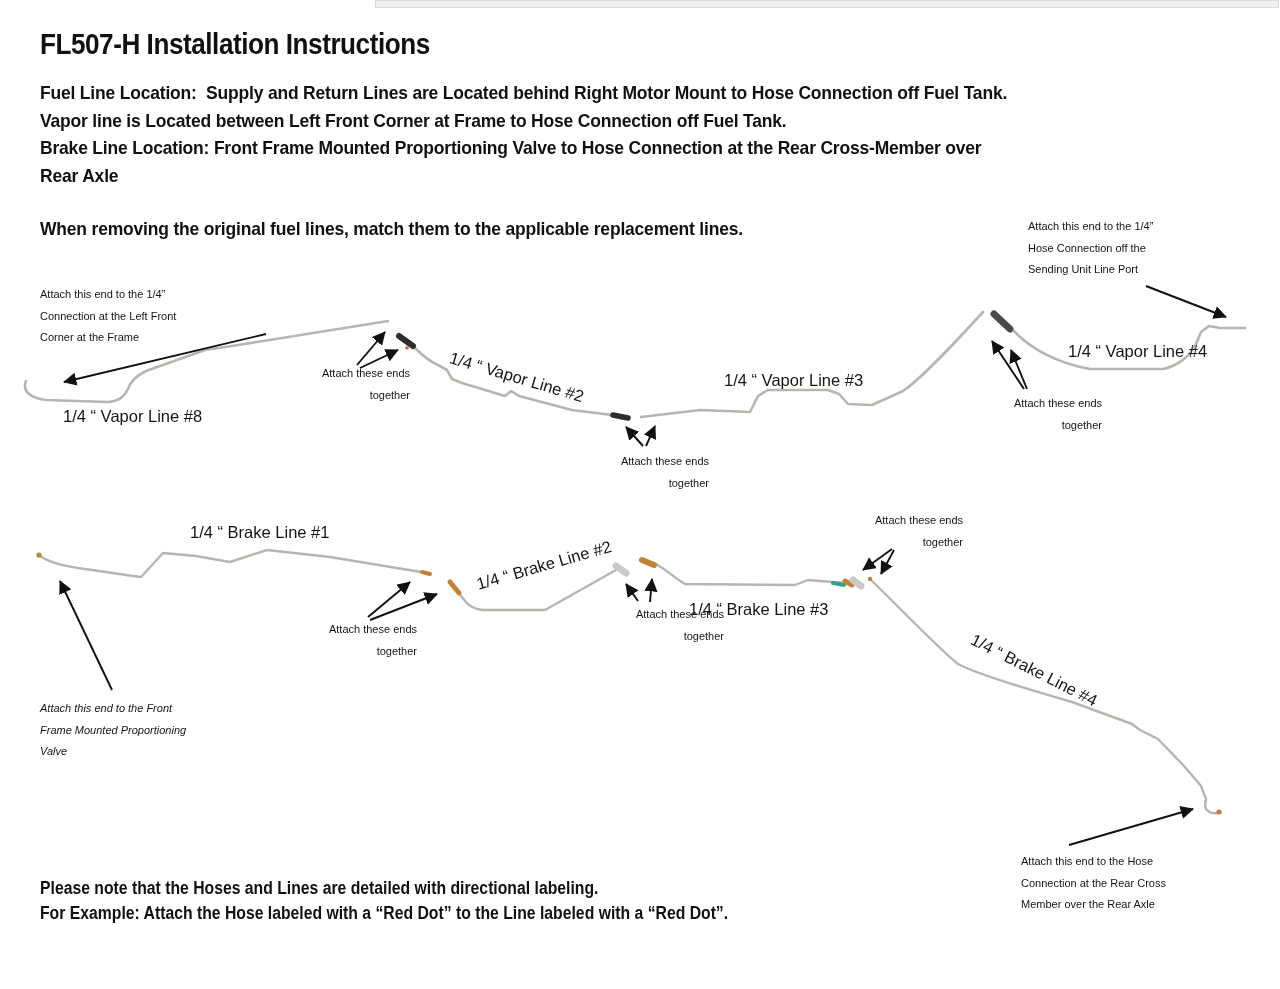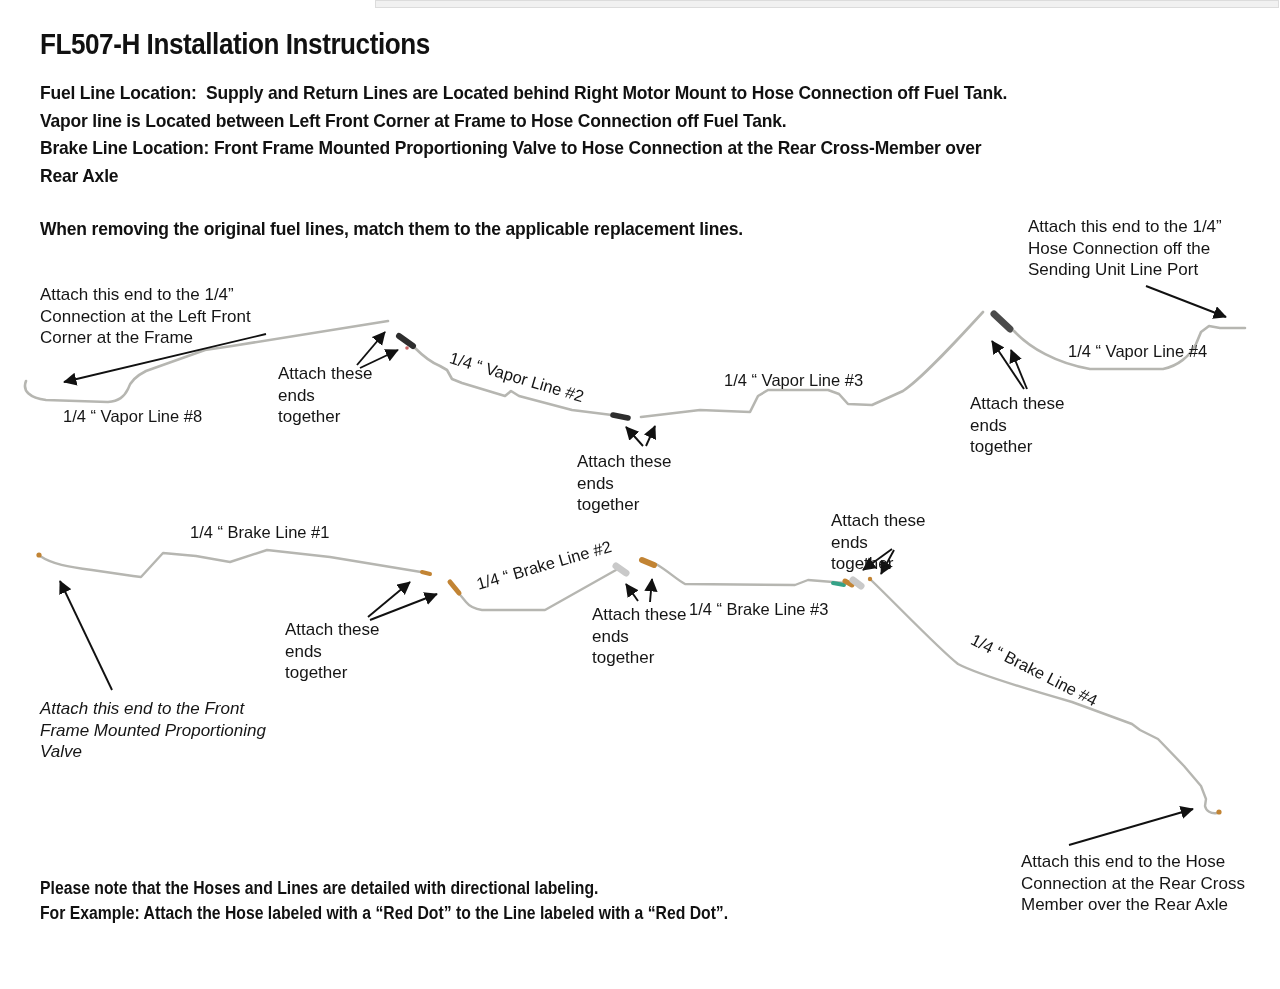--- a/index.html
+++ b/index.html
@@ -4,22 +4,22 @@
 <style>
   html,body{margin:0;padding:0;background:#ffffff;}
   body{width:1280px;height:989px;position:relative;overflow:hidden;
        font-family:"Liberation Sans",sans-serif;color:#111;}
   .abs{position:absolute;}
   .bold-cond{font-weight:bold;transform-origin:0 0;transform:scaleX(0.92);white-space:pre-wrap;}
   #title{left:40px;top:28px;font-size:29px;letter-spacing:-0.5px;transform:scaleX(0.9);}
   #intro{left:40px;top:79px;font-size:19px;line-height:27.5px;letter-spacing:-0.2px;width:1240px;}
   #instruction{left:40px;top:218px;font-size:19px;letter-spacing:-0.2px;}
   #notes{left:40px;top:876px;font-size:17.5px;line-height:25px;transform:scaleX(0.9);}
-  .ann{font-size:17px;line-height:21.5px;white-space:pre-line;color:#151515;}
-  .ctr{text-align:left;width:132px;}
+  .ann{font-size:11px;line-height:21.5px;white-space:pre-line;color:#151515;}
+  .ctr{text-align:right;width:132px;}
   .lbl{font-size:16.5px;white-space:pre;color:#151515;}
   .rot{transform-origin:0 50%;}
   #topstrip{left:375px;top:0;width:904px;height:8px;background:#f1f1f1;
             border:1px solid #dcdcdc;box-sizing:border-box;}
   svg{position:absolute;left:0;top:0;}
 </style>
 </head>
 <body>
 
 <div id="topstrip" class="abs"></div>

